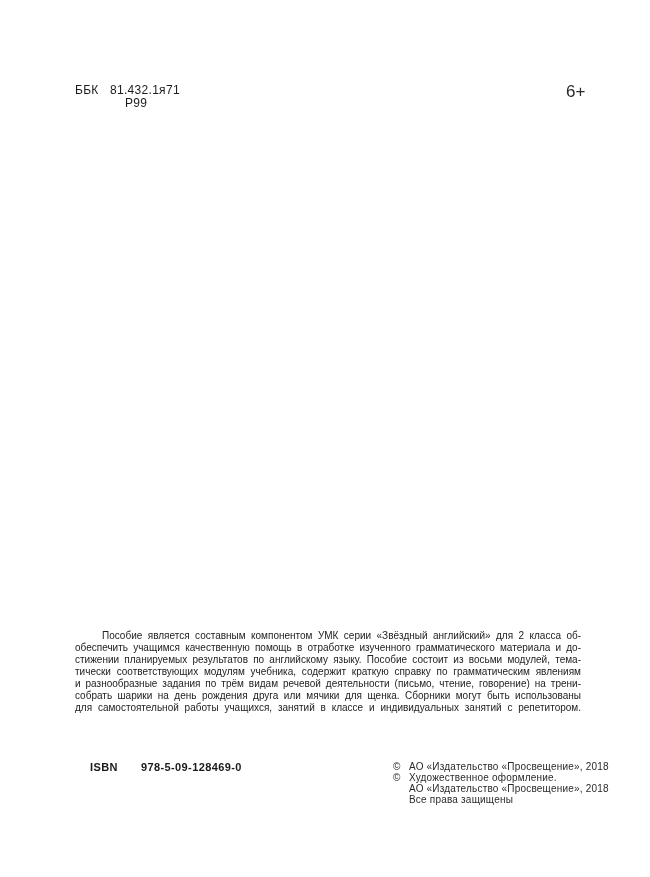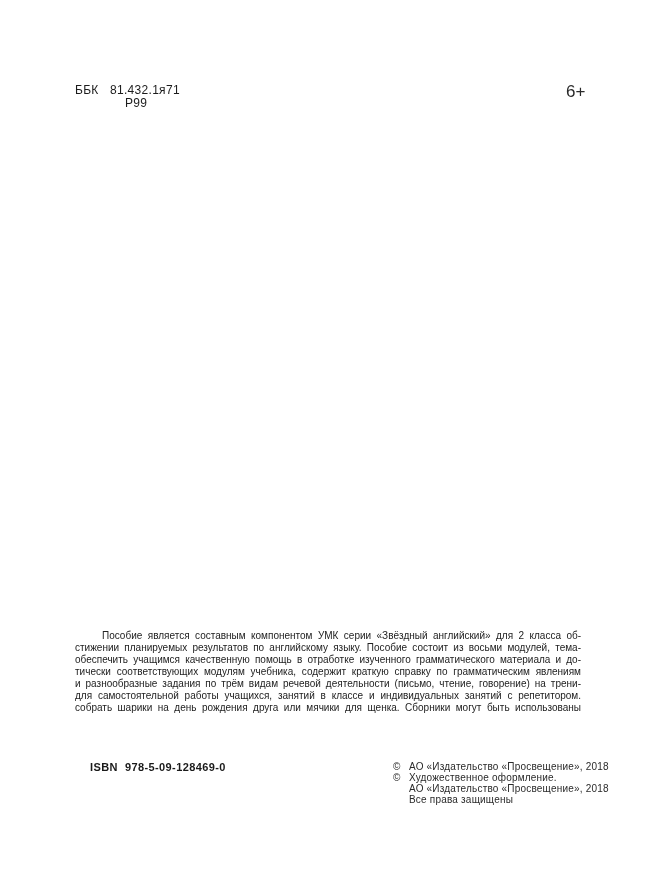--- a/index.html
+++ b/index.html
@@ -62,21 +62,21 @@
   
   .isbn {
     position: absolute;
     left: 75px;
     top: 761px;
     font-size: 11px;
     font-weight: bold;
     letter-spacing: 0.4px;
     color: #1a1a1a;
   }
-  .isbn-label { margin-right: 7px; padding-left: 15px; }
+  .isbn-label { margin-right: 23px; padding-left: 15px; }
 
   
   .copyright {
     position: absolute;
     left: 393px;
     top: 761px;
     font-size: 10px;
     line-height: 11px;
     color: #2a2a2a;
     letter-spacing: 0.2px;
@@ -95,26 +95,26 @@
       <span class="class-label">ББК</span>
       <span class="class-value">81.432.1я71</span>
     </div>
     <div class="class-line class-author">Р99</div>
   </div>
 
   <div class="age-badge">6+</div>
 
   <div class="annotation">
     <div class="line first">Пособие является составным компонентом УМК серии «Звёздный английский» для 2 класса об-</div>
+    <div class="line">обеспечить учащимся качественную помощь в отработке изученного грамматического материала и до-</div>
     <div class="line">стижении планируемых результатов по английскому языку. Пособие состоит из восьми модулей, тема-</div>
-    <div class="line">обеспечить учащимся качественную помощь в отработке изученного грамматического материала и до-</div>
     <div class="line">тически соответствующих модулям учебника, содержит краткую справку по грамматическим явлениям</div>
     <div class="line">и разнообразные задания по трём видам речевой деятельности (письмо, чтение, говорение) на трени-</div>
+    <div class="line">собрать шарики на день рождения друга или мячики для щенка. Сборники могут быть использованы</div>
     <div class="line">для самостоятельной работы учащихся, занятий в классе и индивидуальных занятий с репетитором.</div>
-    <div class="line">собрать шарики на день рождения друга или мячики для щенка. Сборники могут быть использованы</div>
   </div>
 
   <div class="isbn">
     <span class="isbn-label">ISBN</span><span>978-5-09-128469-0</span>
   </div>
 
   <div class="copyright">
     <div class="c-entry">
       <span class="c-symbol">©</span>
       <div class="c-lines">

